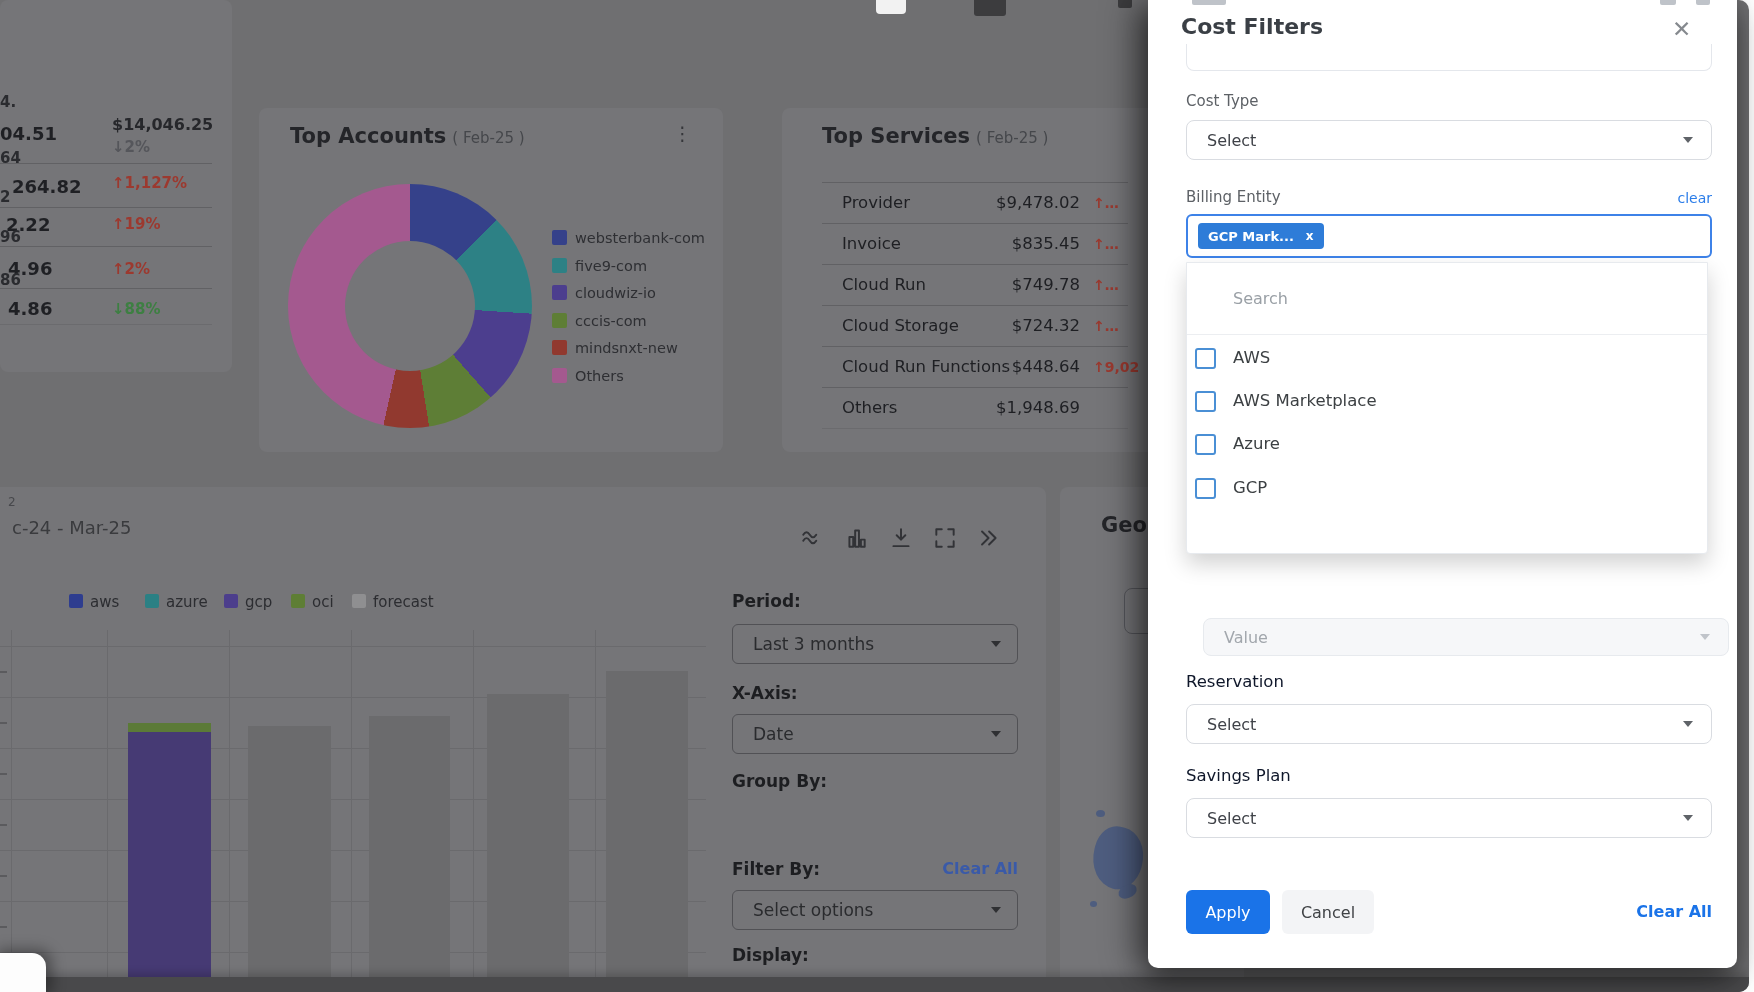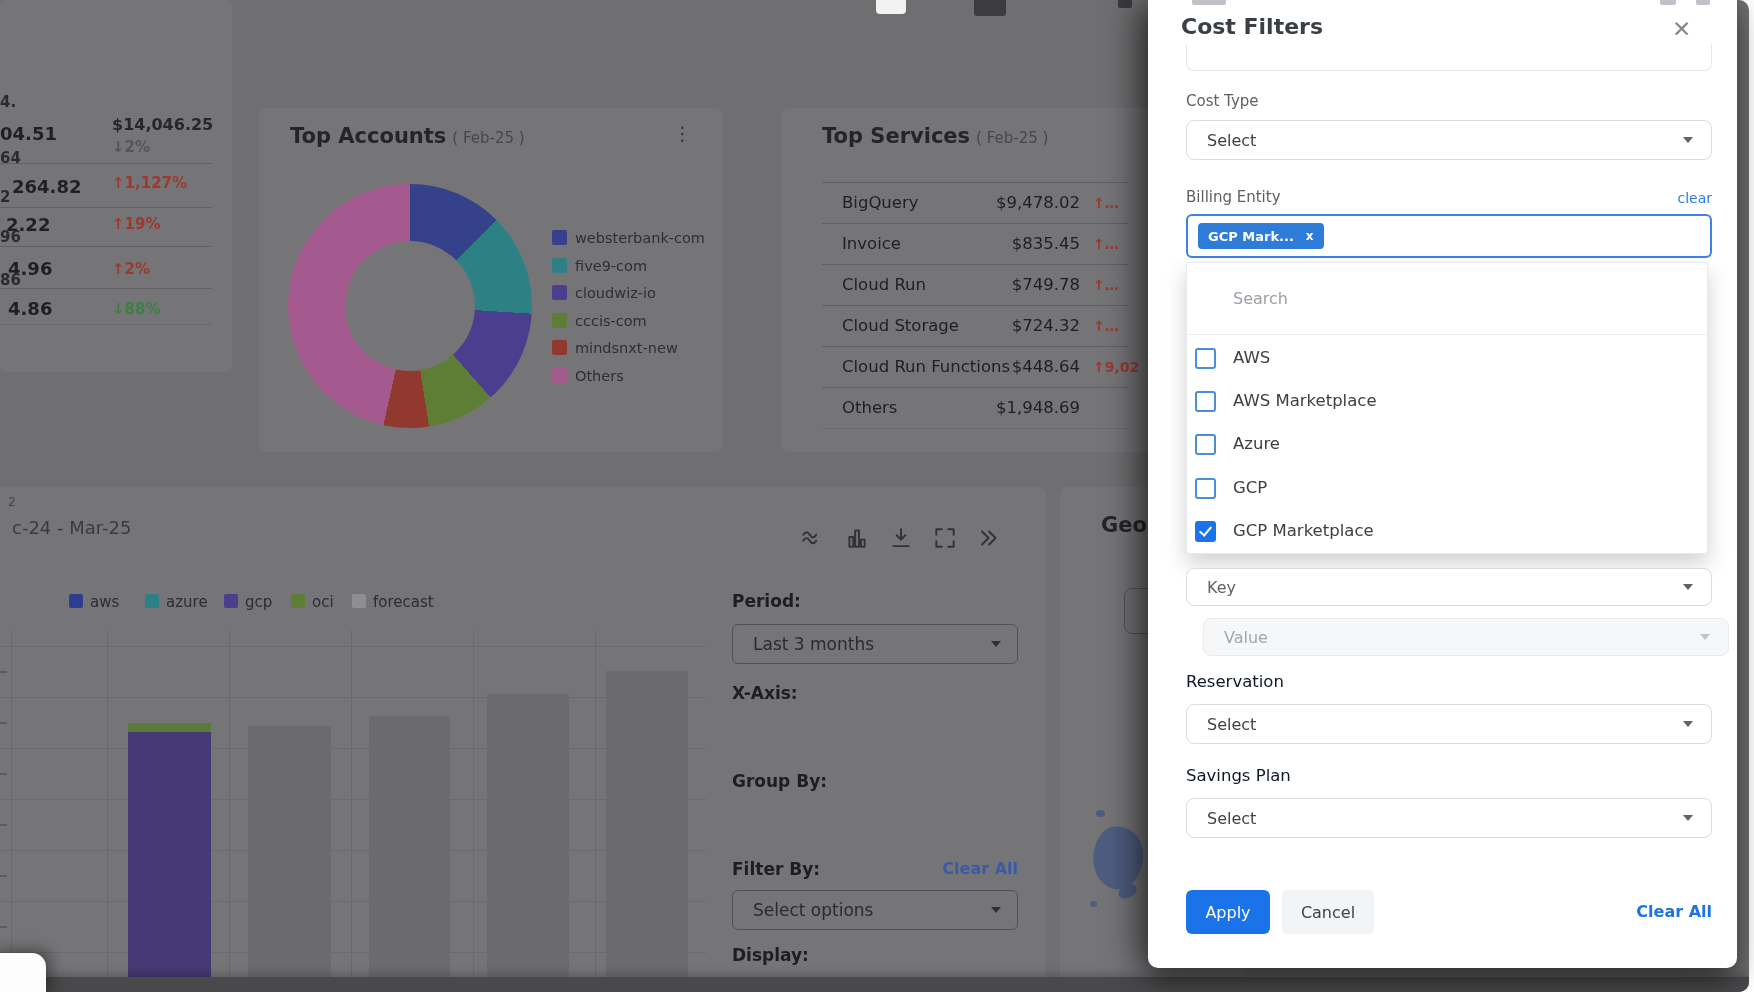--- a/index.html
+++ b/index.html
@@ -179,21 +179,21 @@
           <span class="swatch" style="background: rgb(164, 89, 143);"></span>
           <span class="lbl">Others</span>
         </div>
     </div>
 
     <div id="services-card" class="card">
       <div class="abs card-title" style="left:40px;top:16px;">
         <span>Top Services</span><span class="sub">( Feb-25 )</span>
       </div>
       <div class="svc-sep" style="top:74px;"></div>
-      <div class="svc-name" style="top:85px;">BigQuery</div>
+      <div class="svc-name" style="top:85px;">Provider</div>
       <div class="svc-amt" style="top:85px;">$9,478.02</div>
       <div class="svc-chg" style="top:87px;">↑…</div>
       <div class="svc-sep" style="top:115px;"></div>
       <div class="svc-name" style="top:126px;">Invoice</div>
       <div class="svc-amt" style="top:126px;">$835.45</div>
       <div class="svc-chg" style="top:128px;">↑…</div>
       <div class="svc-sep" style="top:156px;"></div>
       <div class="svc-name" style="top:167px;">Cloud Run</div>
       <div class="svc-amt" style="top:167px;">$749.78</div>
       <div class="svc-chg" style="top:169px;">↑…</div>
@@ -276,20 +276,24 @@
         <div class="bar" style="left: 606px; width: 82px; top: 41px; height: 306px; background: rgb(107, 107, 109);"></div>
       <div class="bar-cap" style="left: 128px; width: 83px; top: 93px; height: 9px; background: rgb(91, 122, 55);"></div>
         </div>
 
       <div class="ctl-label" style="top:104px;">Period:</div>
       <div class="ctl-select" style="top:137px;">
           <span class="val">Last 3 months</span>
           <span class="caret"></span>
         </div>
       <div class="ctl-label" style="top:196px;">X-Axis:</div>
+      <div class="ctl-select" style="top:227px;">
+          <span class="val">Date</span>
+          <span class="caret"></span>
+        </div>
       <div class="ctl-label" style="top:284px;">Group By:</div>
       <div class="ctl-label" style="top:372px;">Filter By:</div>
       <div id="ctl-clearall" style="top:372px;">Clear All</div>
       <div class="ctl-select" style="top:403px;">
           <span class="val">Select options</span>
           <span class="caret"></span>
         </div>
       <div class="ctl-label" style="top:458px;">Display:</div>
       <div id="ctl-partial"></div>
     </div>
@@ -351,30 +355,22 @@
           <span class="olbl">AWS Marketplace</span>
         </div>
       <div class="dd-opt" style="top:160px;">
           <span class="cb"></span>
           <span class="olbl">Azure</span>
         </div>
       <div class="dd-opt" style="top:204px;">
           <span class="cb"></span>
           <span class="olbl">GCP</span>
         </div>
-      <div class="dd-opt" style="top:247px;">
-          <span class="cb checked"></span>
-          <span class="olbl">GCP Marketplace</span>
-        </div>
-    </div>
-
-    <div class="p-select" style="top:568px;height:38px;">
-        <span class="val" style="color:#5f6368;">Key</span>
-        <span class="caret"></span>
-      </div>
+    </div>
+
     <div class="p-select disabled" style="top:618px;height:38px;margin-left:17px;">
         <span class="val">Value</span>
         <span class="caret"></span>
       </div>
 
     <div class="p-label2" style="top:672px;">Reservation</div>
     <div class="p-select" style="top:704px;">
         <span class="val">Select</span>
         <span class="caret"></span>
       </div>

